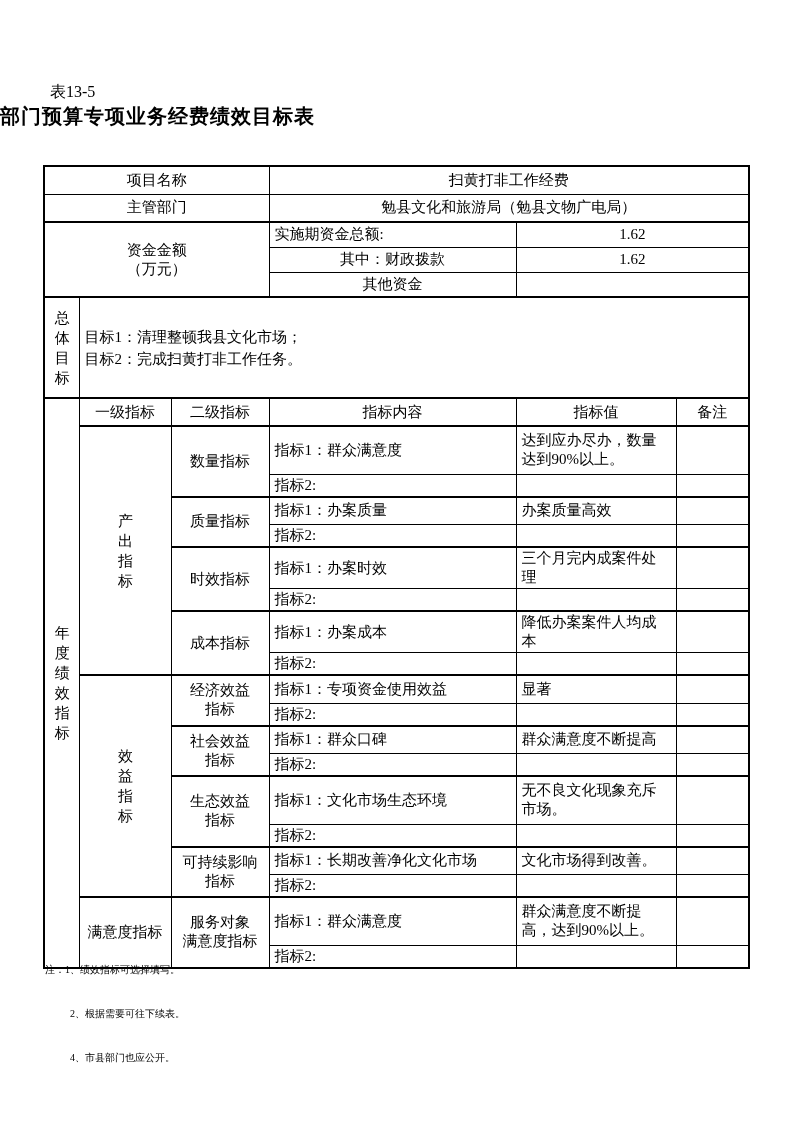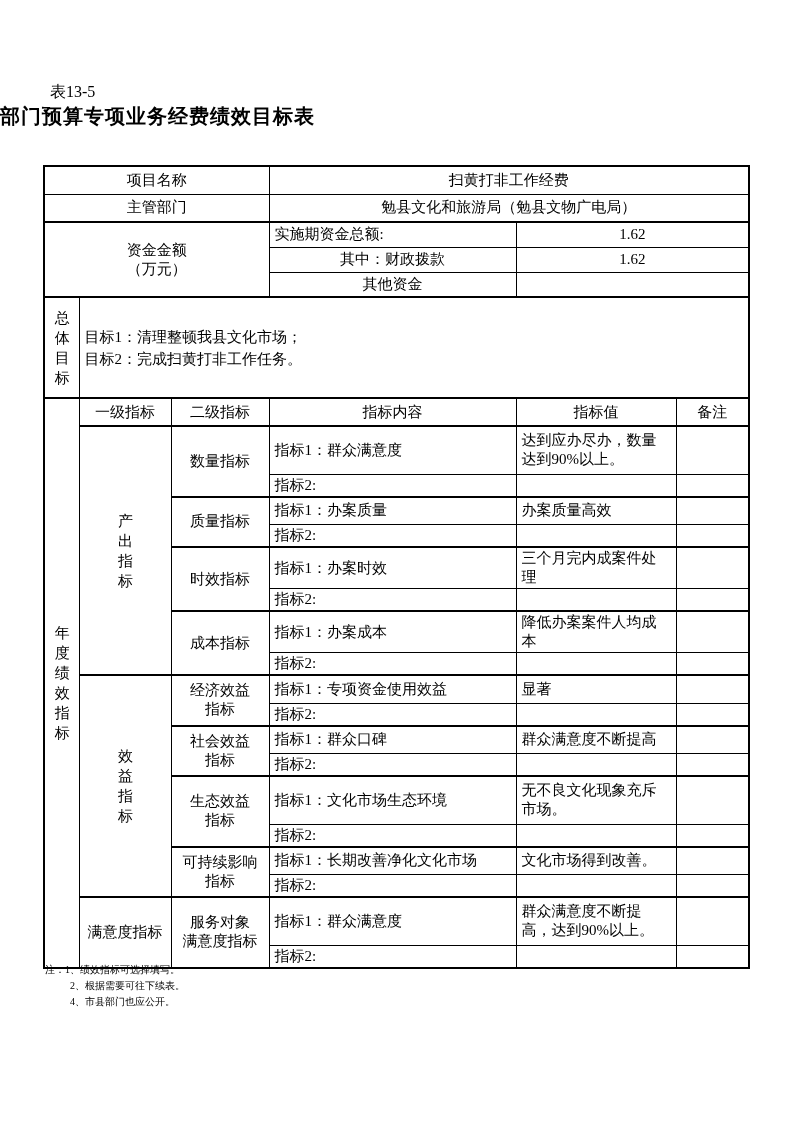--- a/index.html
+++ b/index.html
@@ -49,21 +49,21 @@
   tr.r-head { height: 28px; }
   tr.r-tall { height: 48px; }
   tr.r-one  { height: 28px; }
   tr.r-sub  { height: 21px; }
   td.goals { padding-left: 9px; }
   td.goals div { line-height: 22px; }
   .notes {
     position: absolute; left: 45px; top: 962px;
     font-size: 10px; line-height: 16px;
   }
-  .notes .indent { padding-left: 25px; }
+  .notes .indent { padding-left: 25px; margin-top: 28px; }
 </style>
 </head>
 <body>
 
 <div class="sheet-label">表13-5</div>
 <div class="doc-title">部门预算专项业务经费绩效目标表</div>
 
 <table class="main-table">
   <colgroup>
     <col style="width:35px">

